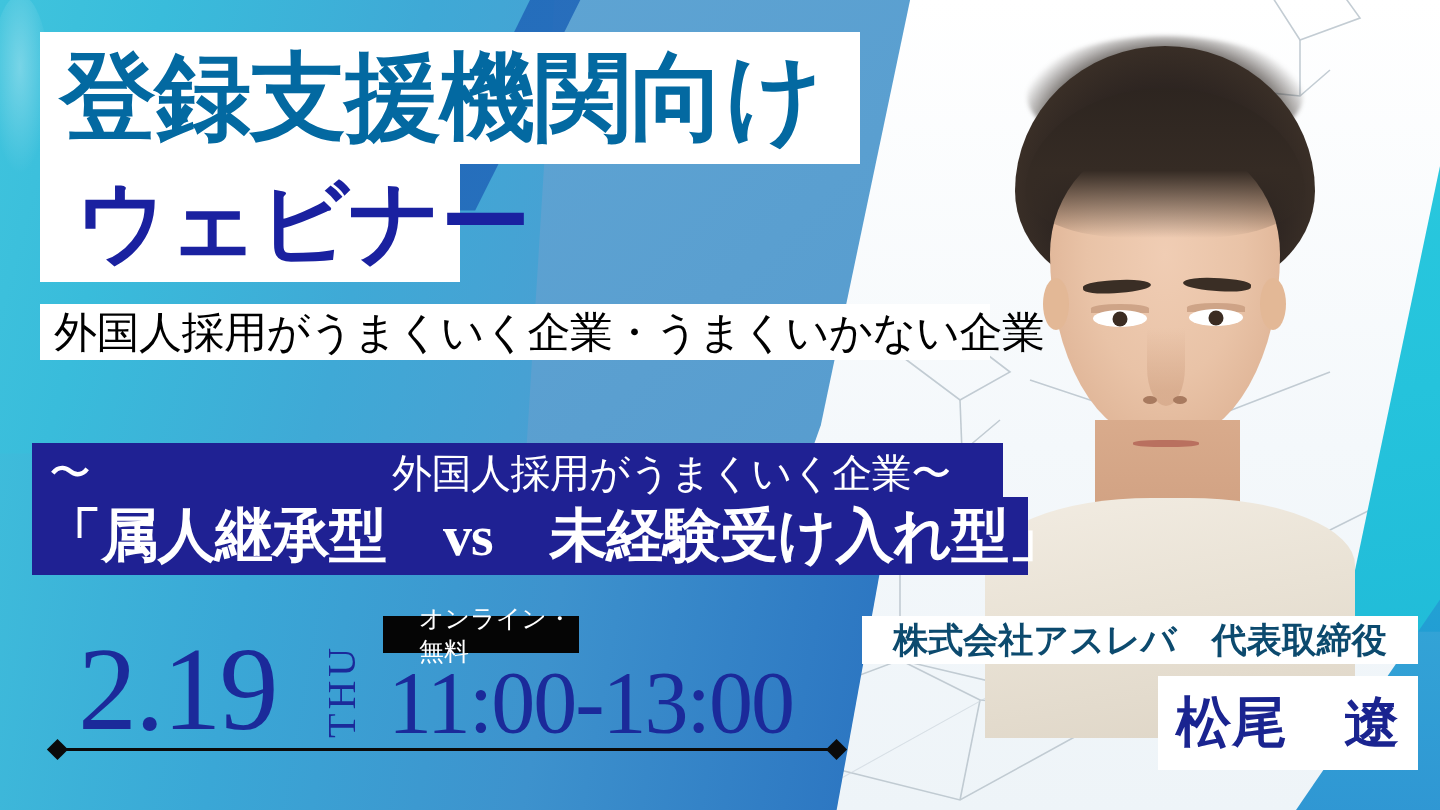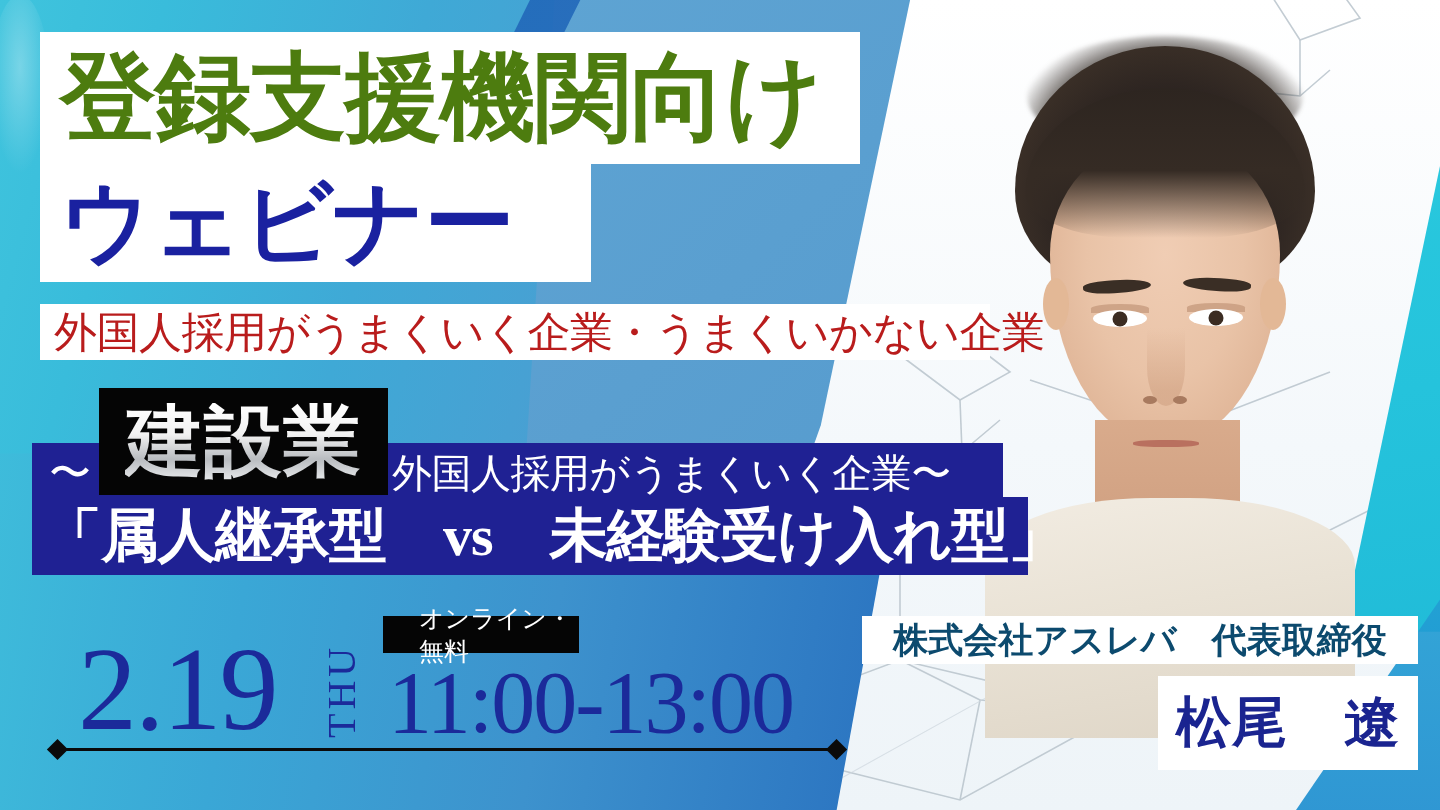--- a/index.html
+++ b/index.html
@@ -135,38 +135,38 @@
              border-radius:45% 45% 0 0 / 28% 28% 0 0; }
 
   
   .chip { position:absolute; display:flex; align-items:center; }
 
   .title-box1 {
     left:40px; top:32px; width:820px; height:132px;
     background:#ffffff; justify-content:flex-start;
   }
   .title-box1 span {
-    font-size:96px; line-height:1; font-weight:700; color:#4d7c0f;
+    font-size:96px; line-height:1; font-weight:700; color:#0369a1;
     letter-spacing:-1px; padding-left:20px; white-space:nowrap;
   }
   .title-box2 {
-    left:40px; top:164px; width:551px; height:118px;
-    background:#ffffff; justify-content:flex-start;
+    left:40px; top:164px; width:420px; height:118px;
+    background:#ffffff; justify-content:flex-start;padding-left:16px;
   }
   .title-box2 span {
     font-size:90px; line-height:1; font-weight:700; color:#1a21a0;
     letter-spacing:-1px; padding-left:20px; white-space:nowrap;
   }
 
   .subtitle-box {
     left:40px; top:304px; width:950px; height:56px;
     background:#ffffff; justify-content:flex-start;
   }
   .subtitle-box span {
-    font-size:43px; line-height:1; color:#b91c1c; font-weight:400;
+    font-size:43px; line-height:1; color:#000000; font-weight:400;
     padding-left:14px; white-space:nowrap; letter-spacing:-.5px;
   }
 
   
   .navy-band1 {
     left:32px; top:443px; width:971px; height:60px;
     background:#1f2193;
   }
   .navy-band2 {
     left:32px; top:497px; width:996px; height:78px;
@@ -313,23 +313,20 @@
   <div class="chip subtitle-box">
     <span>外国人採用がうまくいく企業・うまくいかない企業</span>
   </div>
 
   <div class="chip navy-band1"></div>
   <div class="chip navy-band2"></div>
 
   <div class="chip tilde-left">〜</div>
   <div class="chip case-text">外国人採用がうまくいく企業〜</div>
 
-  <div class="chip black-box">
-    <span>建設業</span>
-  </div>
 
   <div class="chip vs-line">「属人継承型　vs　未経験受け入れ型」</div>
 
   <div class="chip date-num">2.19</div>
   <div class="chip date-dow">THU</div>
 
   <div class="chip badge-online">
     <span>オンライン・無料</span>
   </div>
 

